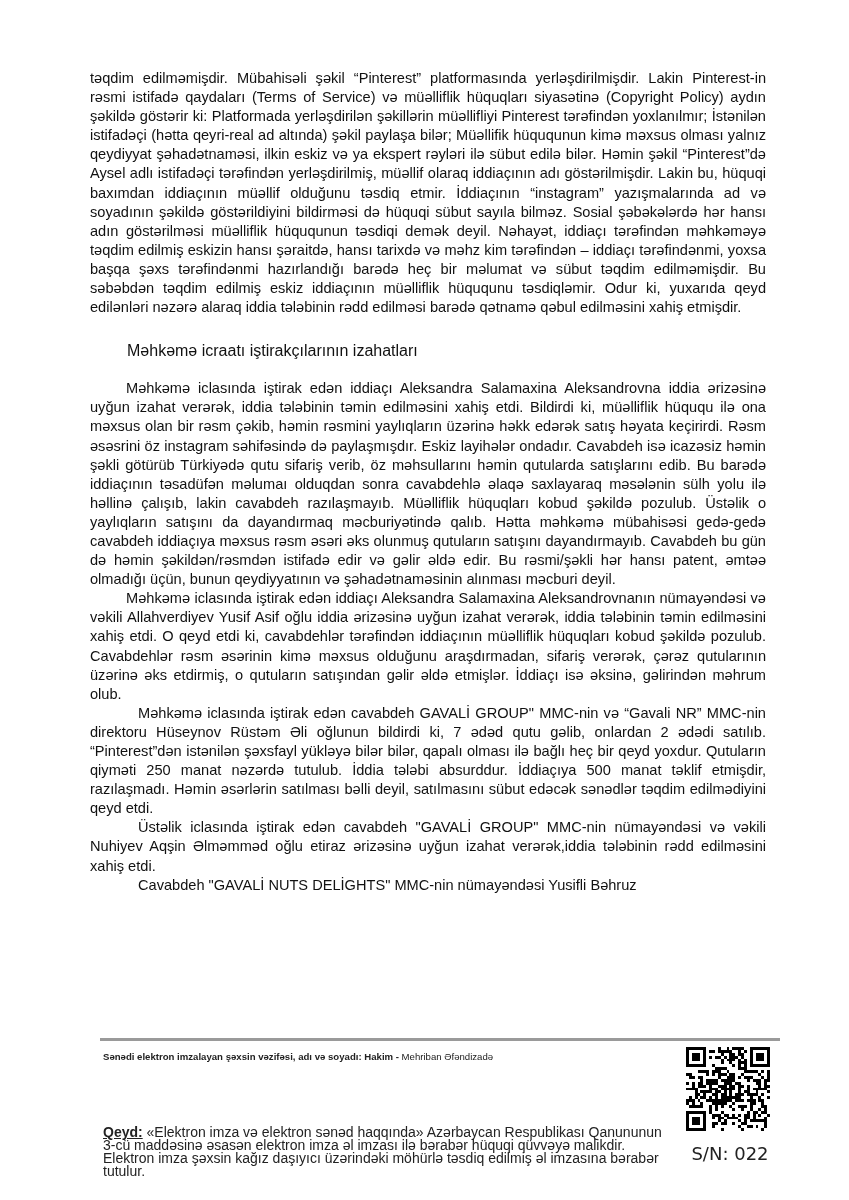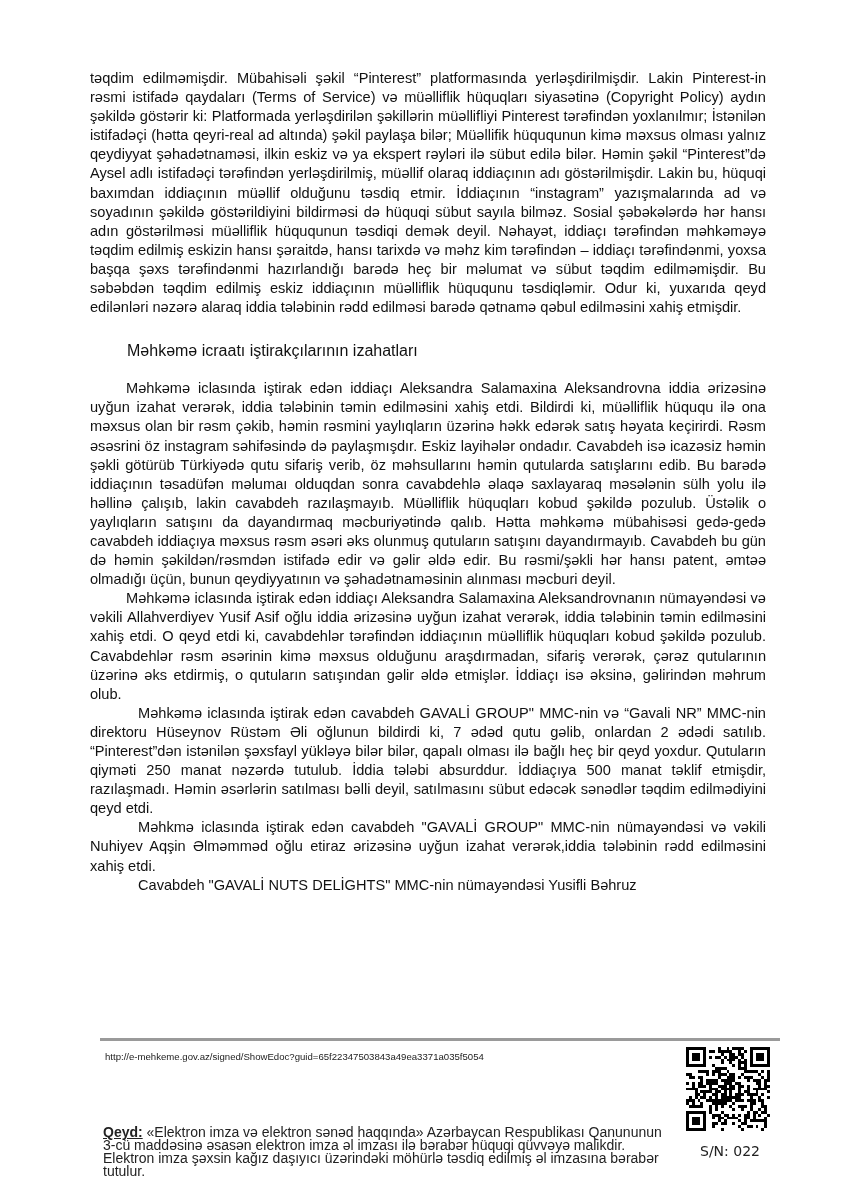--- a/index.html
+++ b/index.html
@@ -12,40 +12,42 @@
   .indent2 { text-indent: 48px; }
   .section-title { font-weight: normal; font-size: 16px; margin: 24px 0 0 37px; line-height: 19px; }
   .spacer { height: 19px; }
   .footer-rule { position: absolute; left: 100px; top: 1038px; width: 680px; height: 3px; background: #9a9a9a; }
   .footer { position: absolute; left: 103px; top: 1050px; width: 560px; font-size: 9.6px; line-height: 13.3px; color: #222; }
   .footer .lbl { font-weight: bold; }
   .footer .url { padding-left: 2px; }
   .note { position: absolute; left: 103px; top: 1126px; width: 570px; font-size: 14px; line-height: 13px; color: #222; }
   .note .lbl { font-weight: bold; text-decoration: underline; }
   .qr { position: absolute; left: 686px; top: 1047px; width: 84px; height: 84px; }
-  .sn { position: absolute; left: 690px; top: 1143px; width: 80px; text-align: center; font-size: 14px; color: #222; font-family: "DejaVu Sans", sans-serif; }
+  .sn { position: absolute; left: 690px; top: 1143px; width: 80px; text-align: center; font-size: 18px; color: #222; font-family: "DejaVu Sans", sans-serif; }
 </style>
 </head>
 <body>
 
 <div class="page">
   <p class="body-text para">təqdim edilməmişdir. Mübahisəli şəkil “Pinterest” platformasında yerləşdirilmişdir.  Lakin Pinterest-in rəsmi istifadə qaydaları (Terms of Service) və müəlliflik hüquqları siyasətinə (Copyright Policy) aydın şəkildə göstərir ki: Platformada yerləşdirilən şəkillərin müəllifliyi Pinterest tərəfindən yoxlanılmır; İstənilən istifadəçi (hətta qeyri-real ad altında) şəkil paylaşa bilər; Müəllifik hüququnun kimə məxsus olması yalnız qeydiyyat şəhadətnaməsi, ilkin eskiz və ya ekspert rəyləri ilə sübut edilə bilər. Həmin şəkil “Pinterest”də Aysel adlı istifadəçi tərəfindən yerləşdirilmiş, müəllif olaraq iddiaçının adı göstərilmişdir. Lakin bu, hüquqi baxımdan iddiaçının müəllif olduğunu təsdiq etmir. İddiaçının “instagram” yazışmalarında ad və soyadının şəkildə göstərildiyini bildirməsi də hüquqi sübut sayıla bilməz. Sosial şəbəkələrdə hər hansı adın göstərilməsi müəlliflik hüququnun təsdiqi demək deyil. Nəhayət, iddiaçı tərəfindən məhkəməyə təqdim edilmiş eskizin hansı şəraitdə, hansı tarixdə və məhz kim tərəfindən – iddiaçı tərəfindənmi, yoxsa başqa şəxs tərəfindənmi hazırlandığı barədə heç bir məlumat və sübut təqdim edilməmişdir. Bu səbəbdən təqdim edilmiş eskiz iddiaçının müəlliflik hüququnu təsdiqləmir. Odur ki, yuxarıda qeyd edilənləri nəzərə alaraq iddia tələbinin rədd edilməsi barədə qətnamə qəbul edilməsini xahiş etmişdir.</p>
   <div class="section-title">Məhkəmə icraatı iştirakçılarının izahatları</div>
   <div class="spacer"></div>
   <p class="body-text para indent">Məhkəmə iclasında iştirak edən iddiaçı Aleksandra Salamaxina Aleksandrovna iddia ərizəsinə uyğun izahat verərək, iddia tələbinin təmin edilməsini xahiş etdi. Bildirdi ki, müəlliflik hüququ ilə ona məxsus olan bir rəsm çəkib, həmin rəsmini yaylıqların üzərinə həkk edərək satış həyata keçirirdi. Rəsm əsəsrini öz instagram səhifəsində də paylaşmışdır. Eskiz layihələr ondadır. Cavabdeh isə icazəsiz həmin şəkli götürüb Türkiyədə qutu sifariş verib, öz məhsullarını həmin qutularda satışlarını edib. Bu barədə iddiaçının təsadüfən məlumaı olduqdan sonra cavabdehlə əlaqə saxlayaraq məsələnin sülh yolu ilə həllinə çalışıb, lakin cavabdeh razılaşmayıb. Müəlliflik hüquqları kobud şəkildə pozulub. Üstəlik o yaylıqların satışını da dayandırmaq məcburiyətində qalıb. Hətta məhkəmə mübahisəsi gedə-gedə cavabdeh iddiaçıya məxsus rəsm əsəri əks olunmuş qutuların satışını dayandırmayıb. Cavabdeh bu gün də həmin şəkildən/rəsmdən istifadə edir və gəlir əldə edir. Bu rəsmi/şəkli hər hansı patent, əmtəə olmadığı üçün, bunun qeydiyyatının və şəhadətnaməsinin alınması məcburi deyil.</p>
   <p class="body-text para indent">Məhkəmə iclasında iştirak edən iddiaçı Aleksandra Salamaxina Aleksandrovnanın nümayəndəsi və vəkili Allahverdiyev Yusif Asif oğlu iddia ərizəsinə uyğun izahat verərək, iddia tələbinin təmin edilməsini xahiş etdi. O qeyd etdi ki, cavabdehlər tərəfindən iddiaçının müəlliflik hüquqları kobud şəkildə pozulub. Cavabdehlər rəsm əsərinin kimə məxsus olduğunu araşdırmadan, sifariş verərək, çərəz qutularının üzərinə əks etdirmiş, o qutuların satışından gəlir əldə etmişlər. İddiaçı isə əksinə, gəlirindən məhrum olub.</p>
   <p class="body-text para indent2">Məhkəmə iclasında iştirak edən cavabdeh GAVALİ GROUP" MMC-nin və “Gavali NR” MMC-nin direktoru Hüseynov Rüstəm Əli oğlunun bildirdi ki, 7 ədəd qutu gəlib, onlardan 2 ədədi satılıb. “Pinterest”dən istənilən şəxsfayl yükləyə bilər bilər, qapalı olması ilə bağlı heç bir qeyd yoxdur. Qutuların qiyməti 250 manat nəzərdə tutulub. İddia tələbi absurddur. İddiaçıya 500 manat təklif etmişdir, razılaşmadı. Həmin əsərlərin satılması bəlli deyil, satılmasını sübut edəcək sənədlər təqdim edilmədiyini qeyd etdi.</p>
-  <p class="body-text para indent2">Məhkmə iclasında iştirak edən cavabdeh "GAVALİ GROUP" MMC-nin nümayəndəsi və vəkili Nuhiyev Aqşin Əlməmməd oğlu etiraz ərizəsinə uyğun izahat verərək,iddia tələbinin rədd edilməsini xahiş etdi.</p>
+  <p class="body-text para indent2">Üstəlik iclasında iştirak edən cavabdeh "GAVALİ GROUP" MMC-nin nümayəndəsi və vəkili Nuhiyev Aqşin Əlməmməd oğlu etiraz ərizəsinə uyğun izahat verərək,iddia tələbinin rədd edilməsini xahiş etdi.</p>
   <p class="body-text para indent2">Cavabdeh "GAVALİ NUTS DELİGHTS" MMC-nin nümayəndəsi  Yusifli Bəhruz</p>
 </div>
 
 <div class="footer-rule"></div>
 
 <div class="footer">
-  <div class="url">http://e-mehkeme.gov.az/signed/ShowEdoc?guid=65f22347503843a49ea3371a035f5054</div>
+  <div>
+    <span class="lbl">Sənədi elektron imzalayan şəxsin vəzifəsi, adı və soyadı: Hakim - </span><span>Mehriban Əfəndizadə</span>
+  </div>
 </div>
 
 <div class="note">
   <span class="lbl">Qeyd:</span><span> «Elektron imza və elektron sənəd haqqında» Azərbaycan Respublikası Qanununun 3-cü maddəsinə əsasən elektron imza əl imzası ilə bərabər hüquqi qüvvəyə malikdir. Elektron imza şəxsin kağız daşıyıcı üzərindəki möhürlə təsdiq edilmiş əl imzasına bərabər tutulur.</span>
 </div>
 
 <svg class="qr" viewBox="0 0 29 29" shape-rendering="crispEdges">
   <rect x="0" y="0" width="29" height="29" fill="#fff"></rect>
   <g id="qr-modules" fill="#000">
       <rect x="11" y="0" width="1" height="1"></rect>

